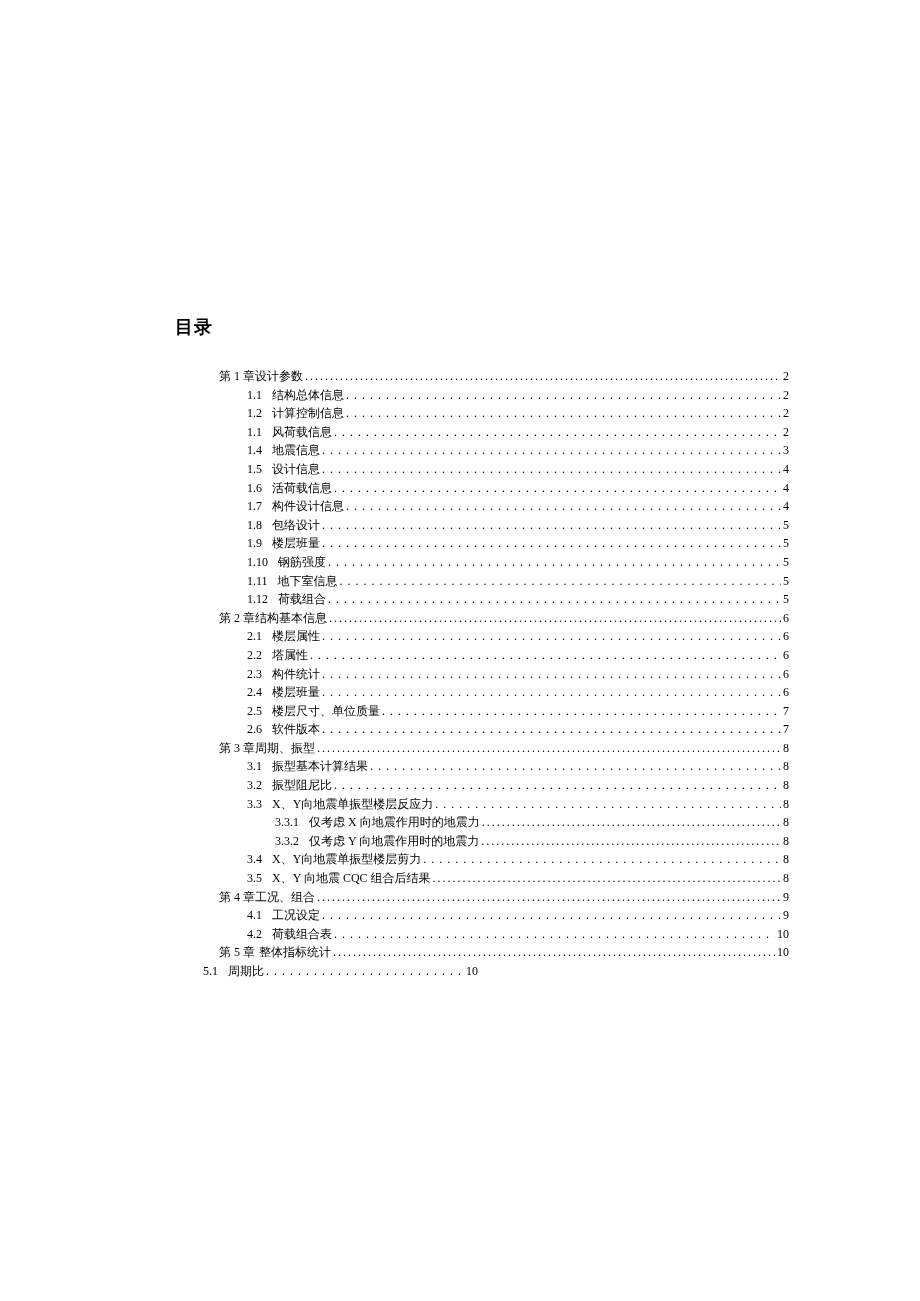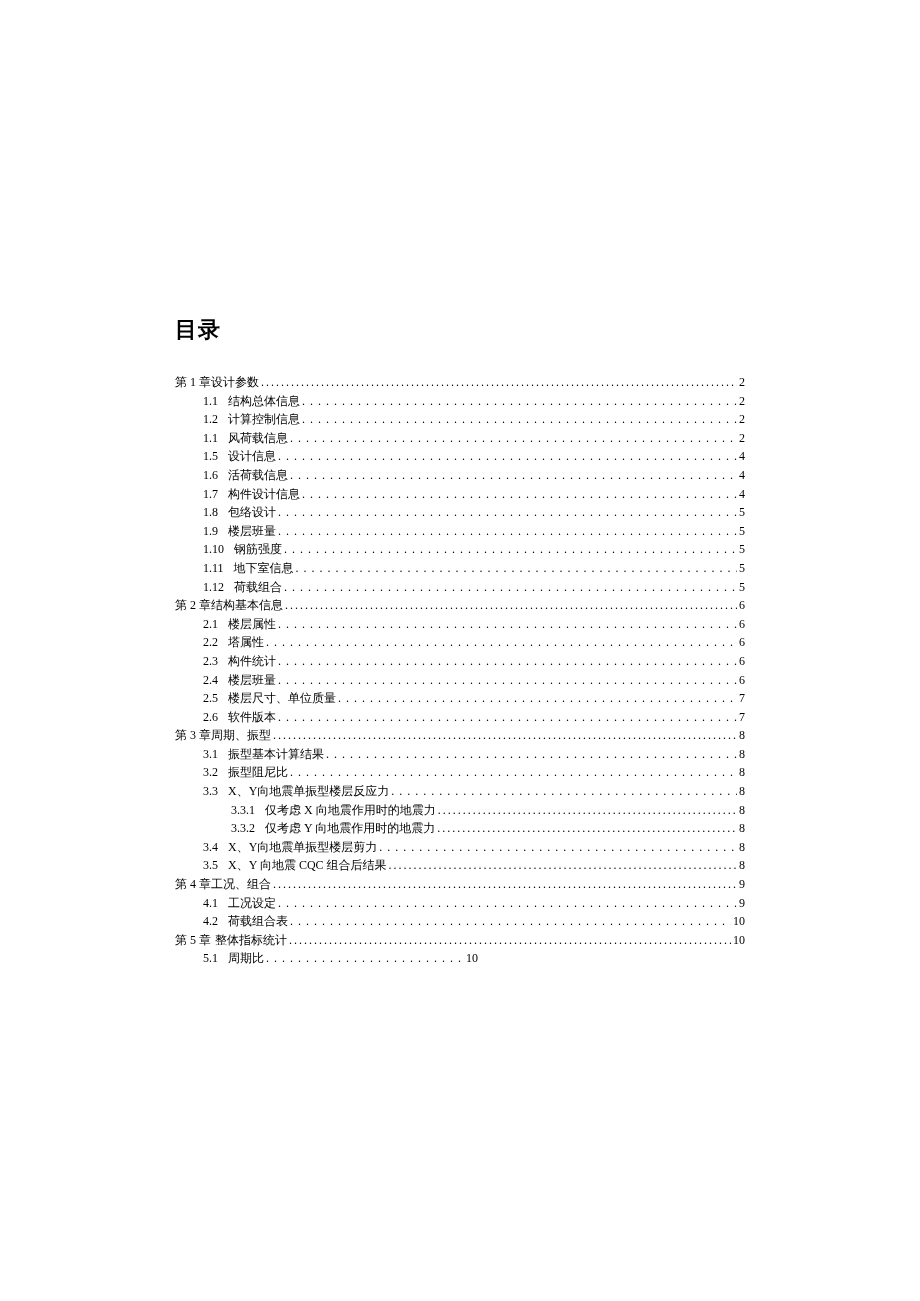--- a/index.html
+++ b/index.html
@@ -6,27 +6,28 @@
   body {
     background: #fff;
     width: 920px;
     height: 1301px;
     font-family: "SimSun", "Songti SC", serif;
     color: #000;
     padding: 315px 175px 0 175px;
     font-size: 12px;
   }
   .title {
-    font-size: 22px;
+    font-size: 18px;
     font-family: "SimSun", "Songti SC", serif;
     margin-bottom: 28px;
     letter-spacing: 1px;
   }
   .toc {
     width: 100%;
+    margin-left: 44px;
   }
   .toc-row {
     display: flex;
     align-items: baseline;
     line-height: 1.55;
     white-space: nowrap;
   }
   .toc-num {
     flex: 0 0 auto;
     padding-right: 10px;
@@ -87,20 +88,26 @@
       <span class="toc-dots-space"></span>
       <span class="toc-page">2</span>
     </div>
     <div class="toc-row indent-1">
       <span class="toc-num">1.1</span>
       <span class="toc-label">风荷载信息</span>
       <span class="toc-dots-space"></span>
       <span class="toc-page">2</span>
     </div>
     <div class="toc-row indent-1">
+      <span class="toc-num">1.4</span>
+      <span class="toc-label">地震信息</span>
+      <span class="toc-dots-space"></span>
+      <span class="toc-page">3</span>
+    </div>
+    <div class="toc-row indent-1">
       <span class="toc-num">1.5</span>
       <span class="toc-label">设计信息</span>
       <span class="toc-dots-space"></span>
       <span class="toc-page">4</span>
     </div>
     <div class="toc-row indent-1">
       <span class="toc-num">1.6</span>
       <span class="toc-label">活荷载信息</span>
       <span class="toc-dots-space"></span>
       <span class="toc-page">4</span>

